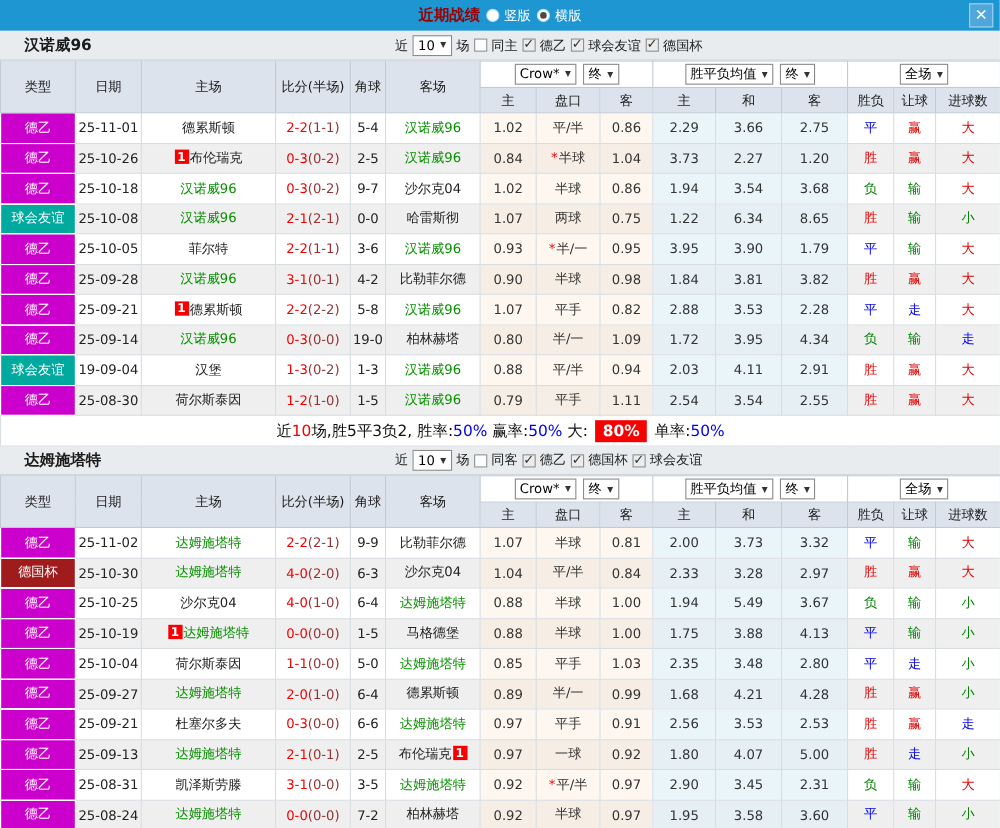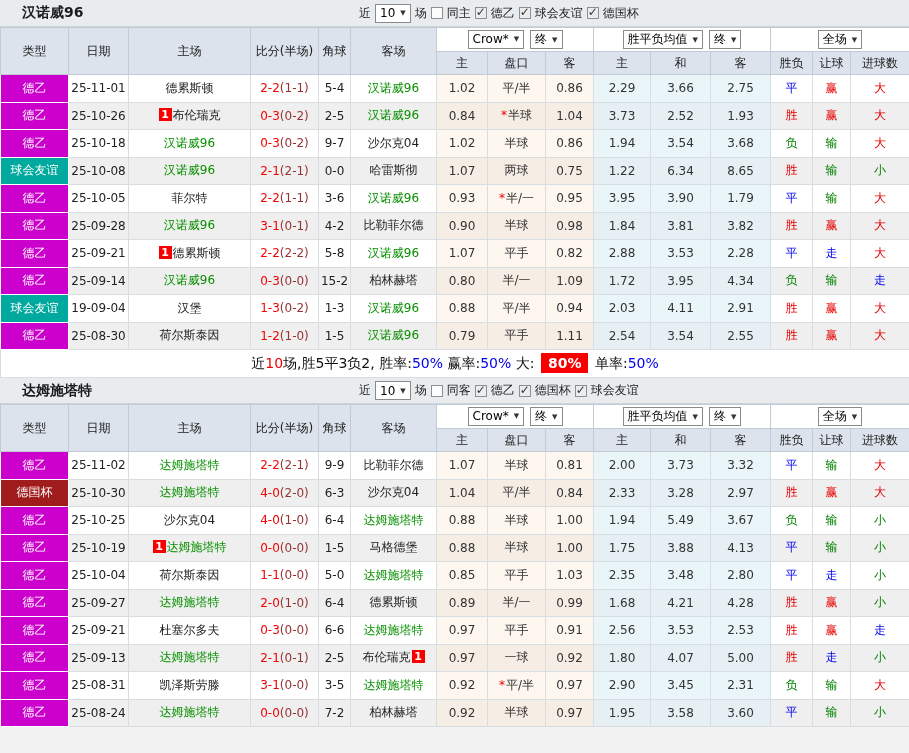--- a/index.html
+++ b/index.html
@@ -69,20 +69,30 @@
   
   td.summary-cell { height:28px; background:#fff; font-size:14px; color:#111; }
   .sum-red { color:#f40000; }
   .sum-blue { color:#0000ee; }
   .sum-badge { background:#f80000; color:#fff; font-weight:bold; padding:2px 7px; margin:0 2px; }
 </style>
 </head>
 <body>
 
 <div class="app">
+  <div class="topbar">
+    <div class="topbar-center">
+      <span class="panel-title">近期战绩</span>
+      <span class="radio" id="radio-vertical"></span>
+      <span class="radio-label">竖版</span>
+      <span class="radio checked" id="radio-horizontal"></span>
+      <span class="radio-label">横版</span>
+    </div>
+    <div class="close-btn">✕</div>
+  </div>
   <div id="sections">
       <div class="section-bar">
         <span class="team-name">汉诺威96</span>
         <div class="filter">
           <span class="flabel">近</span>
           <span class="selectbox">
             <span class="sel-text">10</span>
             <span class="arrow">▼</span>
           </span>
           <span class="flabel">场</span>
@@ -175,22 +185,22 @@
             <td class="type-cell" style="background: rgb(204, 0, 204);">德乙</td>
             <td class="date-cell">25-10-26</td>
             <td class="team-cell"><span class="badge before">1</span><span class="team-plain">布伦瑞克</span></td>
             <td class="score-cell"><span class="score-full">0-3</span><span class="score-half">(0-2)</span></td>
             <td class="corners-cell">2-5</td>
             <td class="team-cell"><span class="team-green">汉诺威96</span></td>
             <td class="crow-cell">0.84</td>
             <td class="crow-cell"><span class="star">*</span>半球</td>
             <td class="crow-cell">1.04</td>
             <td class="avg-cell">3.73</td>
-            <td class="avg-cell">2.52</td>
-            <td class="avg-cell">1.93</td>
+            <td class="avg-cell">2.27</td>
+            <td class="avg-cell">1.20</td>
             <td class="res-cell" style="color: rgb(230, 0, 0);">胜</td>
             <td class="res-cell" style="color: rgb(230, 0, 0);">赢</td>
             <td class="res-cell" style="color: rgb(230, 0, 0);">大</td>
           </tr>
           <tr>
             <td class="type-cell" style="background: rgb(204, 0, 204);">德乙</td>
             <td class="date-cell">25-10-18</td>
             <td class="team-cell"><span class="team-green">汉诺威96</span></td>
             <td class="score-cell"><span class="score-full">0-3</span><span class="score-half">(0-2)</span></td>
             <td class="corners-cell">9-7</td>
@@ -271,21 +281,21 @@
             <td class="avg-cell">2.28</td>
             <td class="res-cell" style="color: rgb(0, 0, 238);">平</td>
             <td class="res-cell" style="color: rgb(0, 0, 238);">走</td>
             <td class="res-cell" style="color: rgb(230, 0, 0);">大</td>
           </tr>
           <tr class="even">
             <td class="type-cell" style="background: rgb(204, 0, 204);">德乙</td>
             <td class="date-cell">25-09-14</td>
             <td class="team-cell"><span class="team-green">汉诺威96</span></td>
             <td class="score-cell"><span class="score-full">0-3</span><span class="score-half">(0-0)</span></td>
-            <td class="corners-cell">15-2</td>
+            <td class="corners-cell">19-0</td>
             <td class="team-cell"><span class="team-plain">柏林赫塔</span></td>
             <td class="crow-cell">0.80</td>
             <td class="crow-cell">半/一</td>
             <td class="crow-cell">1.09</td>
             <td class="avg-cell">1.72</td>
             <td class="avg-cell">3.95</td>
             <td class="avg-cell">4.34</td>
             <td class="res-cell" style="color: rgb(0, 128, 0);">负</td>
             <td class="res-cell" style="color: rgb(0, 128, 0);">输</td>
             <td class="res-cell" style="color: rgb(0, 0, 238);">走</td>

